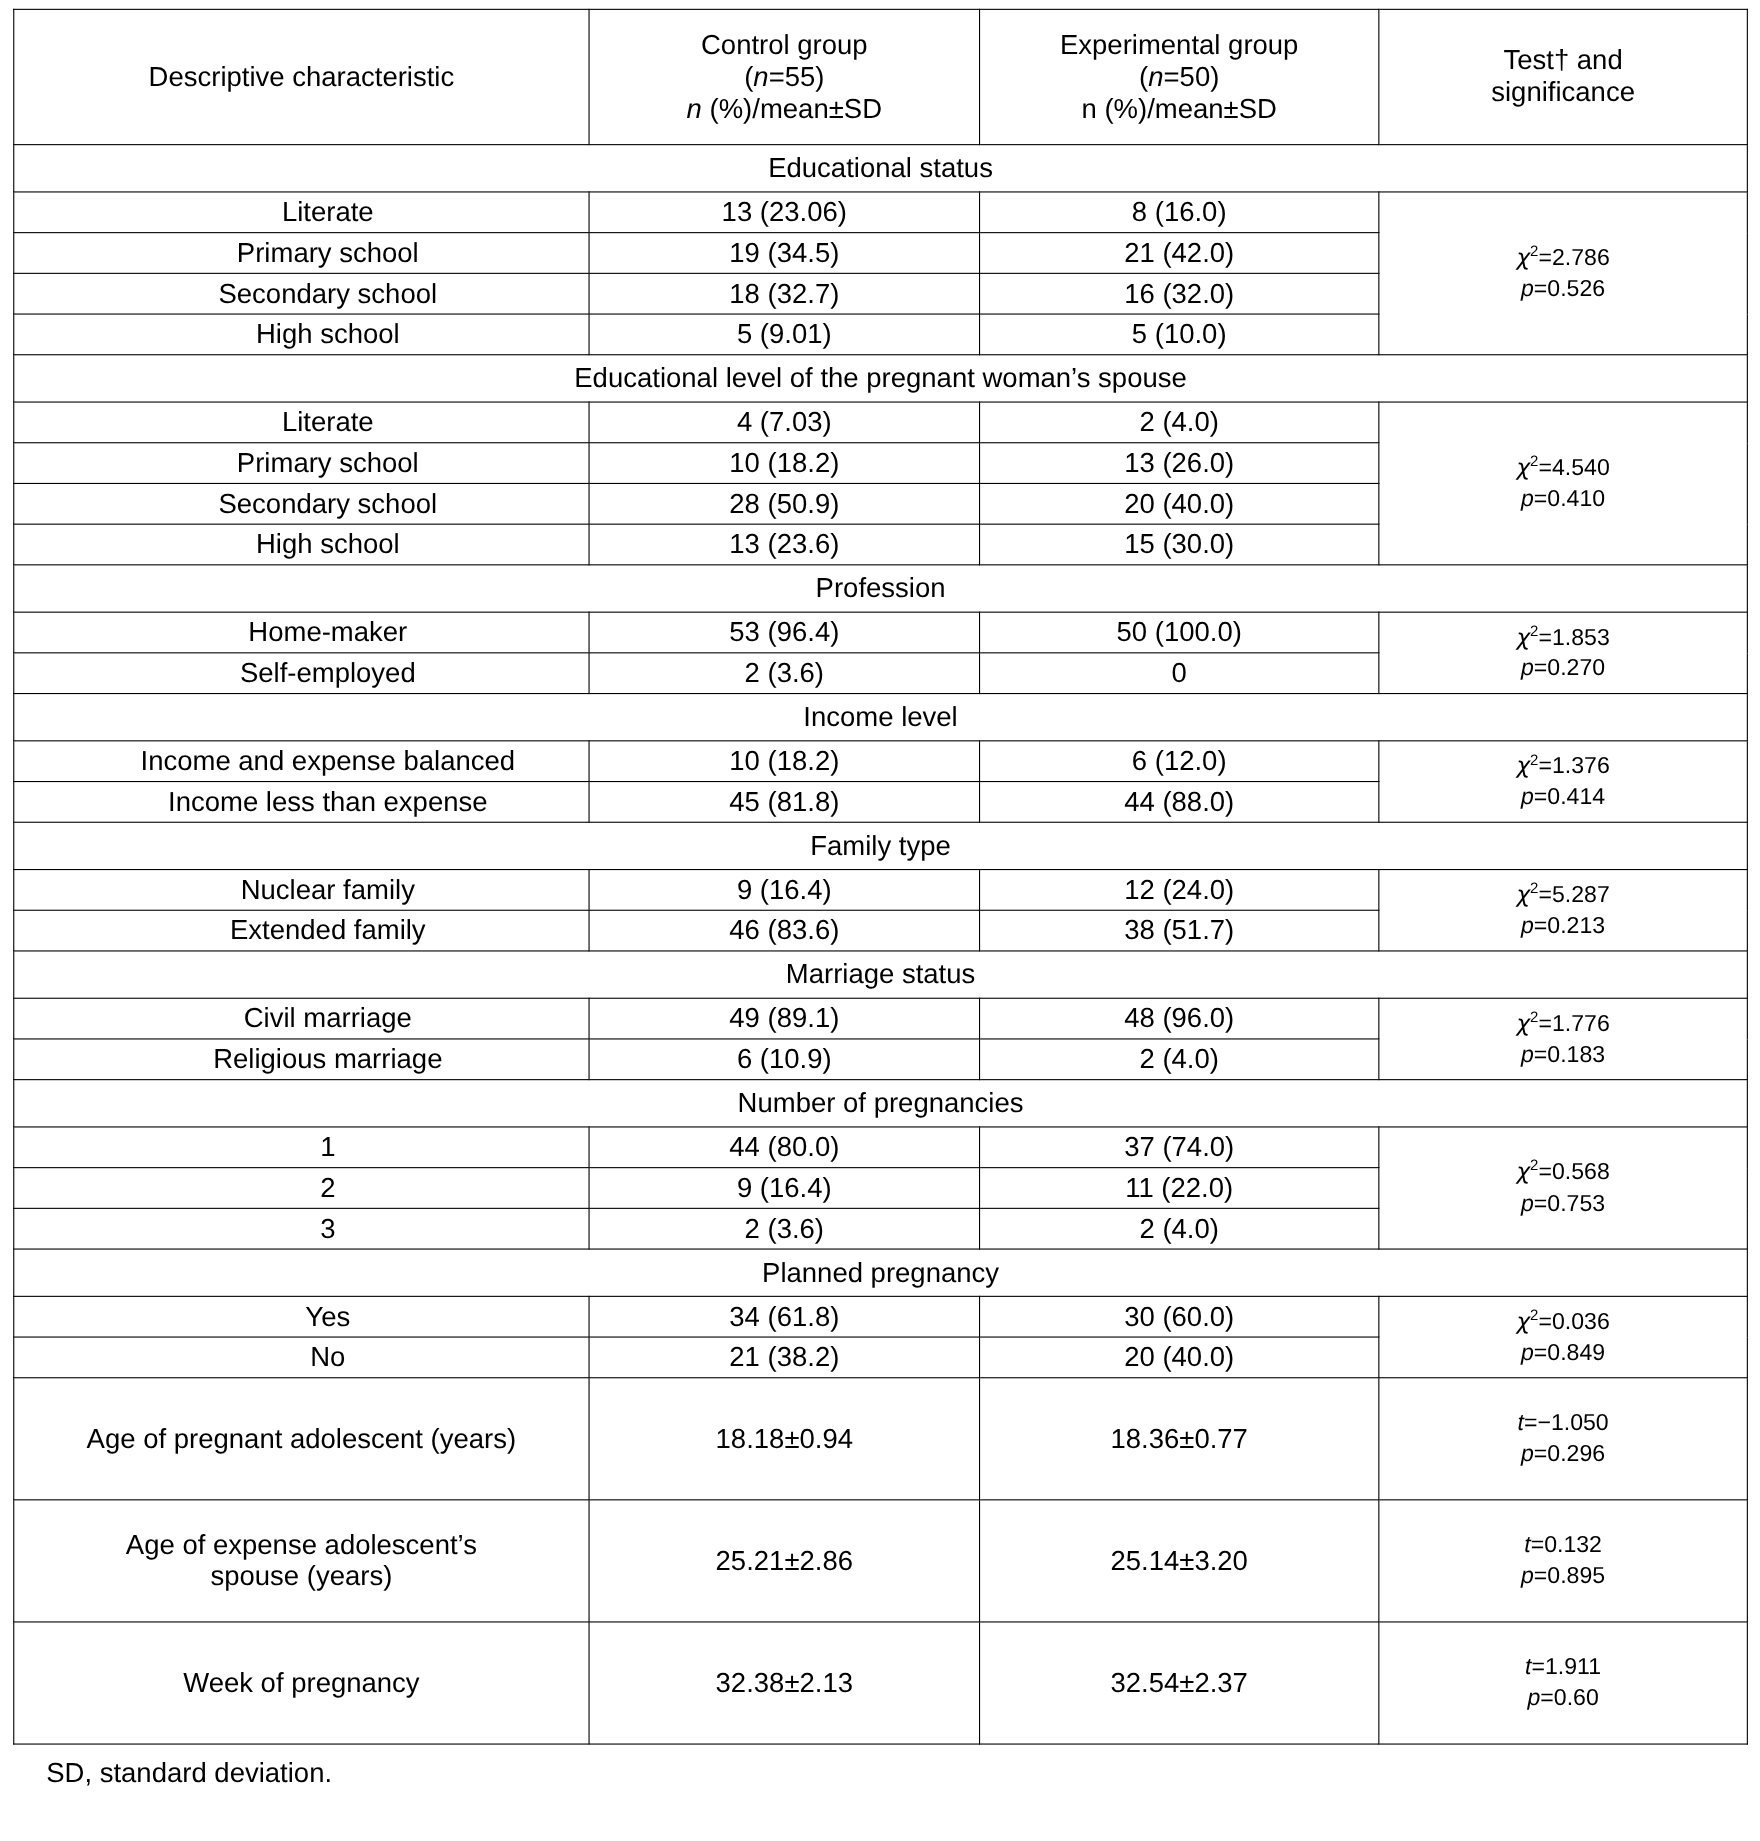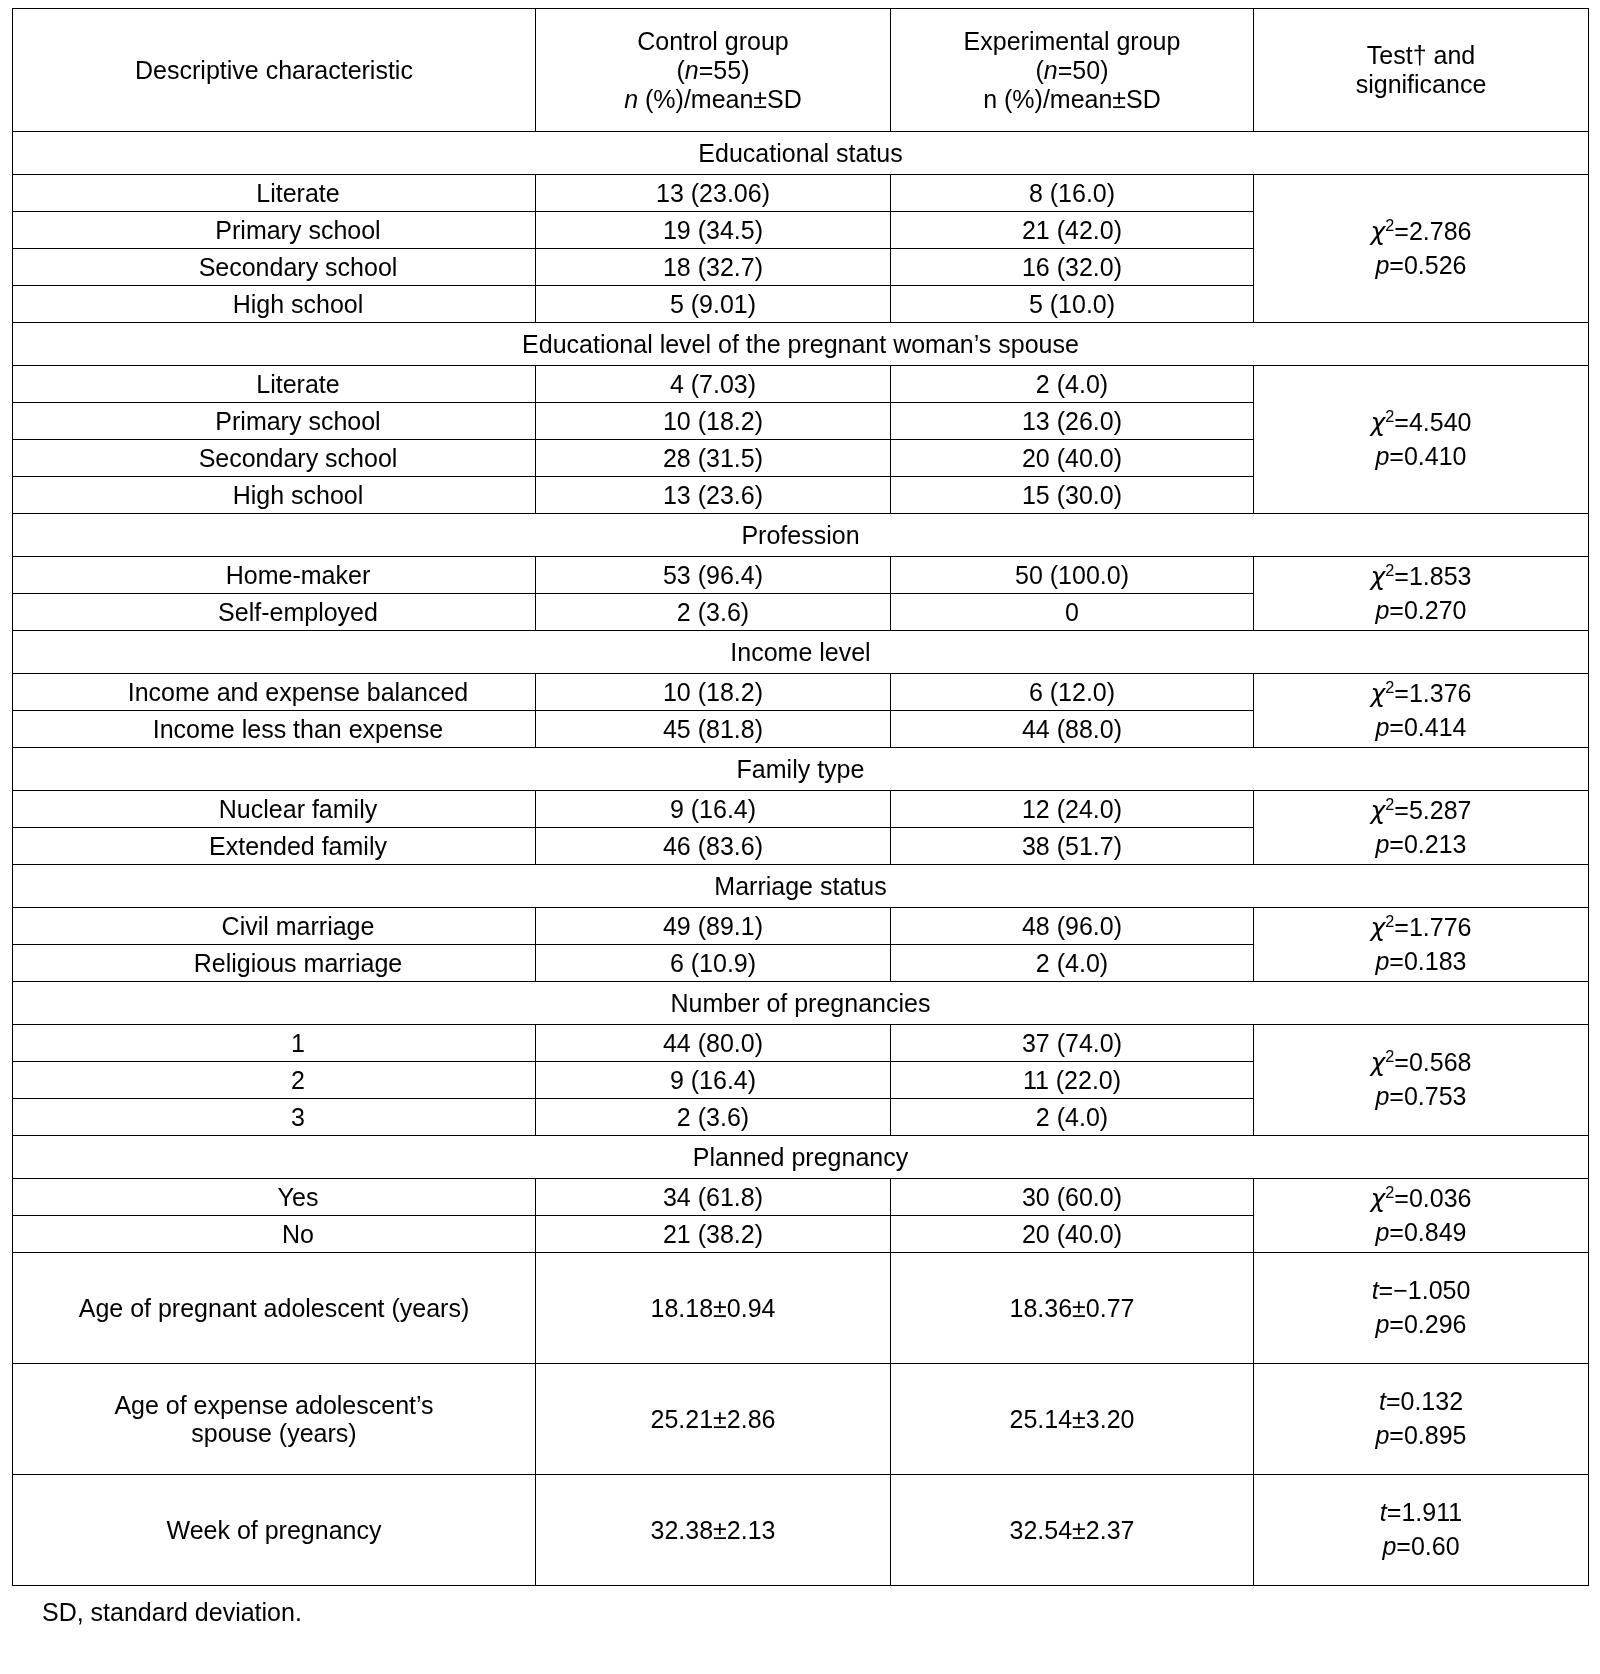--- a/index.html
+++ b/index.html
@@ -69,21 +69,21 @@
 
   .sec-label {
     text-align: left;
     padding: 8px 8px 8px 14px;
     height: 42px;
   }
 
   .val { padding: 6px 4px; }
 
   .stat {
-    font-size: 25px;
+    font-size: 21px;
     line-height: 1.35;
     padding: 6px 4px;
   }
   .stat .ln { display: block; white-space: nowrap; }
 
   .tall { height: 110px; }
   .tall2 { height: 108px; }
 
   .it { font-style: italic; }
   sup { font-size: 0.65em; vertical-align: super; line-height: 0; }
@@ -170,21 +170,21 @@
             <span class="ln"><span class="it">p</span><span>=0.410</span></span>
           </td>
         </tr>
         <tr>
           <td class="lbl indent">Primary school</td>
           <td class="val">10 (18.2)</td>
           <td class="val">13 (26.0)</td>
         </tr>
         <tr>
           <td class="lbl indent">Secondary school</td>
-          <td class="val">28 (31.5)</td>
+          <td class="val">28 (50.9)</td>
           <td class="val">20 (40.0)</td>
         </tr>
         <tr>
           <td class="lbl indent">High school</td>
           <td class="val">13 (23.6)</td>
           <td class="val">15 (30.0)</td>
         </tr>
         <tr class="sec-row">
           <td colspan="4" class="sec-label">Profession</td>
         </tr>

